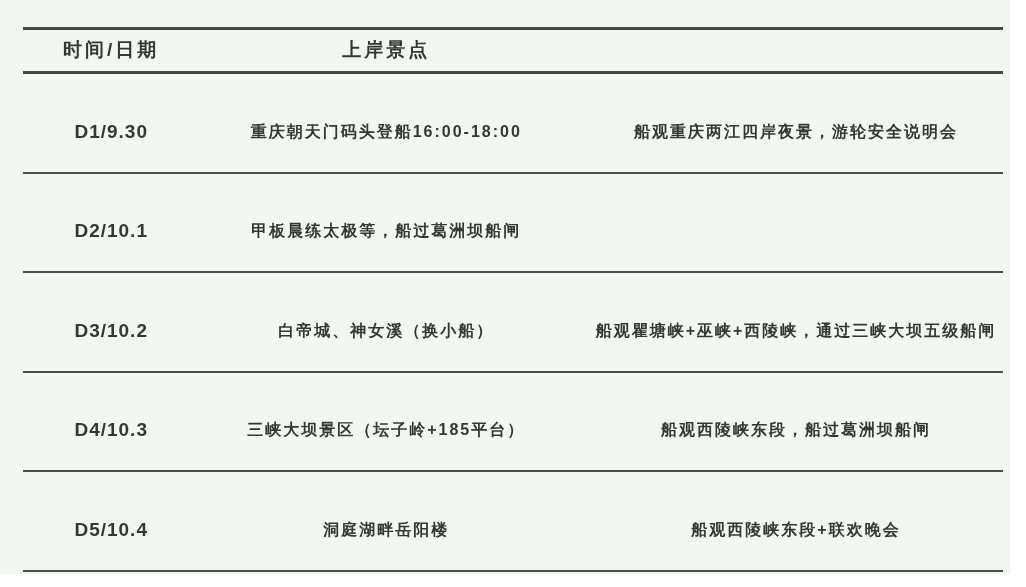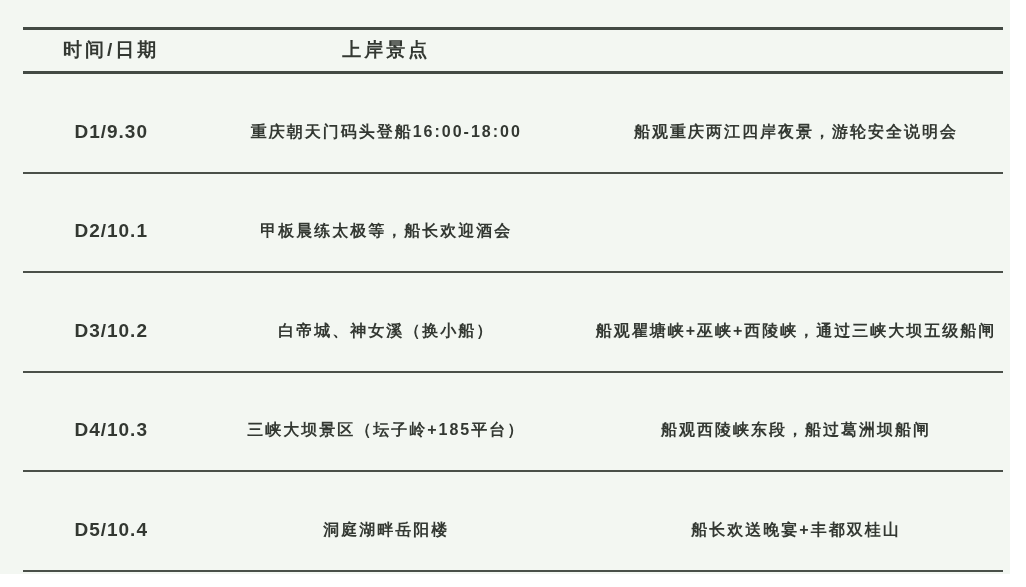--- a/index.html
+++ b/index.html
@@ -82,39 +82,39 @@
       </div>
 
       <div class="grid-row data-row">
         <div class="cell date-cell">D1/9.30</div>
         <div class="cell">重庆朝天门码头登船16:00-18:00</div>
         <div class="cell">船观重庆两江四岸夜景，游轮安全说明会</div>
       </div>
 
       <div class="grid-row data-row">
         <div class="cell date-cell">D2/10.1</div>
-        <div class="cell">甲板晨练太极等，船长欢迎酒会</div>
+        <div class="cell">甲板晨练太极等，船过葛洲坝船闸</div>
       </div>
 
       <div class="grid-row data-row">
         <div class="cell date-cell">D3/10.2</div>
         <div class="cell">白帝城、神女溪（换小船）</div>
         <div class="cell">船观瞿塘峡+巫峡+西陵峡，通过三峡大坝五级船闸</div>
       </div>
 
       <div class="grid-row data-row">
         <div class="cell date-cell">D4/10.3</div>
         <div class="cell">三峡大坝景区（坛子岭+185平台）</div>
         <div class="cell">船观西陵峡东段，船过葛洲坝船闸</div>
       </div>
 
       <div class="grid-row data-row">
         <div class="cell date-cell">D5/10.4</div>
         <div class="cell">洞庭湖畔岳阳楼</div>
-        <div class="cell">船长欢送晚宴+丰都双桂山</div>
+        <div class="cell">船观西陵峡东段+联欢晚会</div>
       </div>
 
       <div class="grid-row data-row">
         <div class="cell date-cell">D6/10.5</div>
         <div class="cell">- -</div>
       </div>
 
     </div>
   </div>
 </div>

